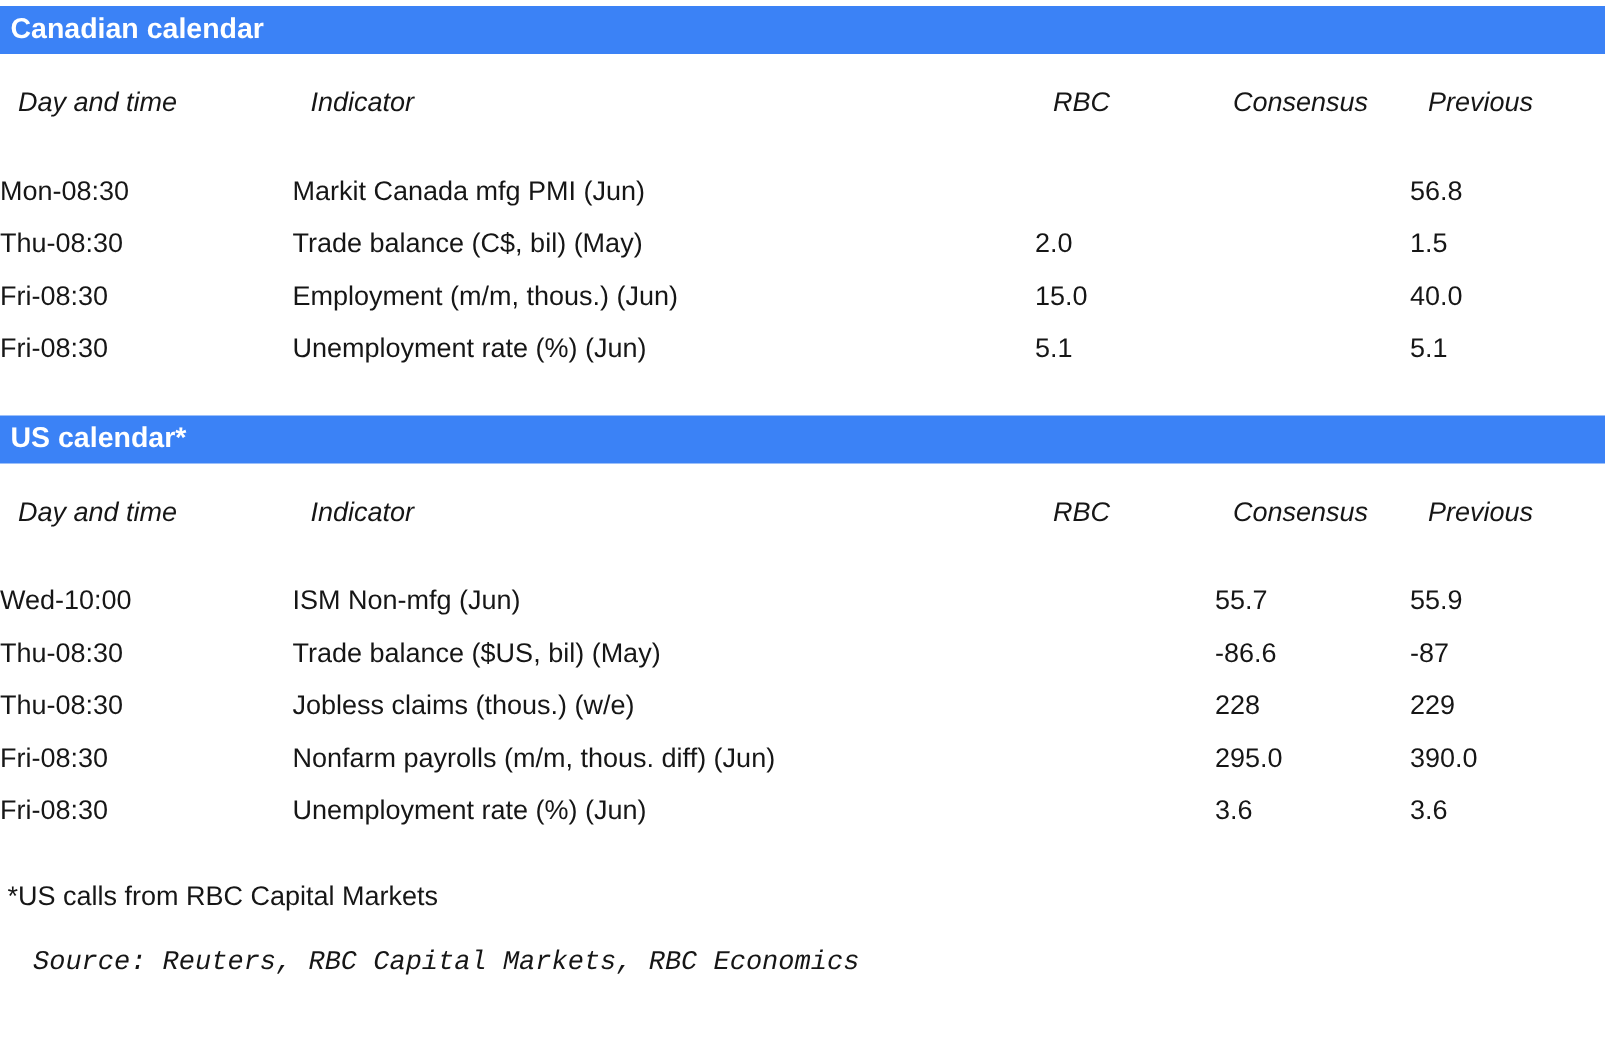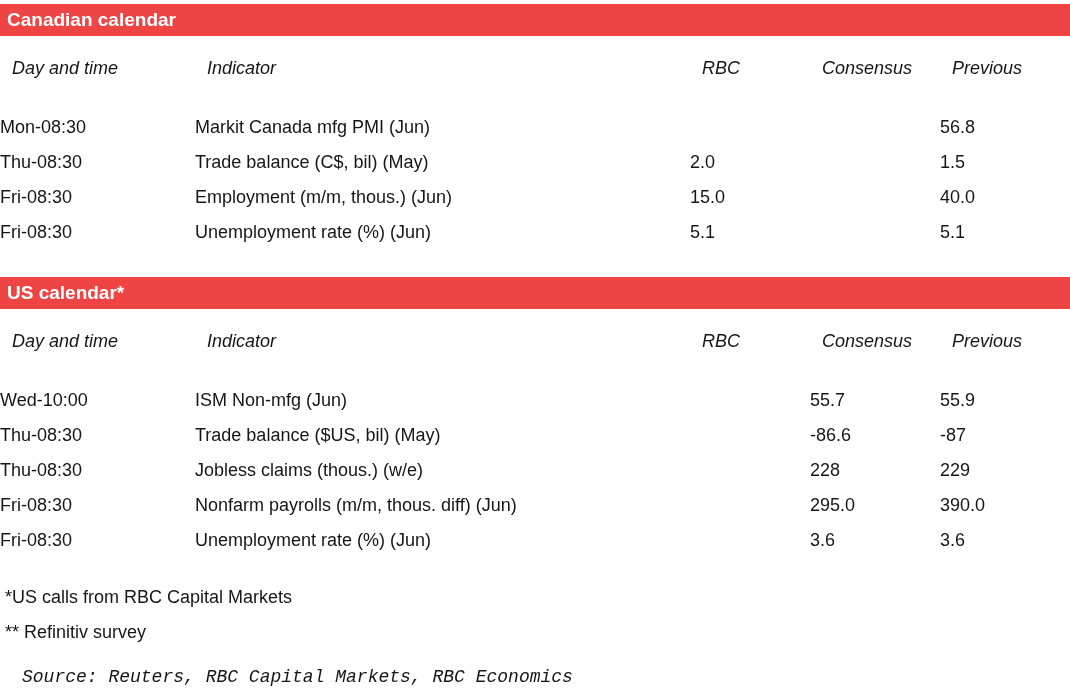--- a/index.html
+++ b/index.html
@@ -14,21 +14,21 @@
     box-sizing: border-box;
     padding-top: 4px;
     background: #ffffff;
     font-family: "Liberation Sans", "DejaVu Sans", sans-serif;
     color: #161616;
     overflow: hidden;
   }
   .section-bar {
     height: 32px;
     line-height: 32px;
-    background: #ef4444;
+    background: #3b82f6;
     color: #ffffff;
     font-size: 19px;
     font-weight: bold;
     padding-left: 7px;
   }
   table.cal {
     width: 100%;
     border-collapse: collapse;
     table-layout: fixed;
     font-size: 18px;
@@ -187,18 +187,17 @@
           <td class="num"></td>
           <td class="num">3.6</td>
           <td class="num">3.6</td>
         </tr>
       </tbody>
     </table>
   </section>
 
   <div class="footnotes">
     <div>*US calls from RBC Capital Markets</div>
-    <div>** Refinitiv survey</div>
   </div>
 
   <div class="source-line">Source: Reuters, RBC Capital Markets, RBC Economics</div>
 
 </div>
 
 </body></html>

